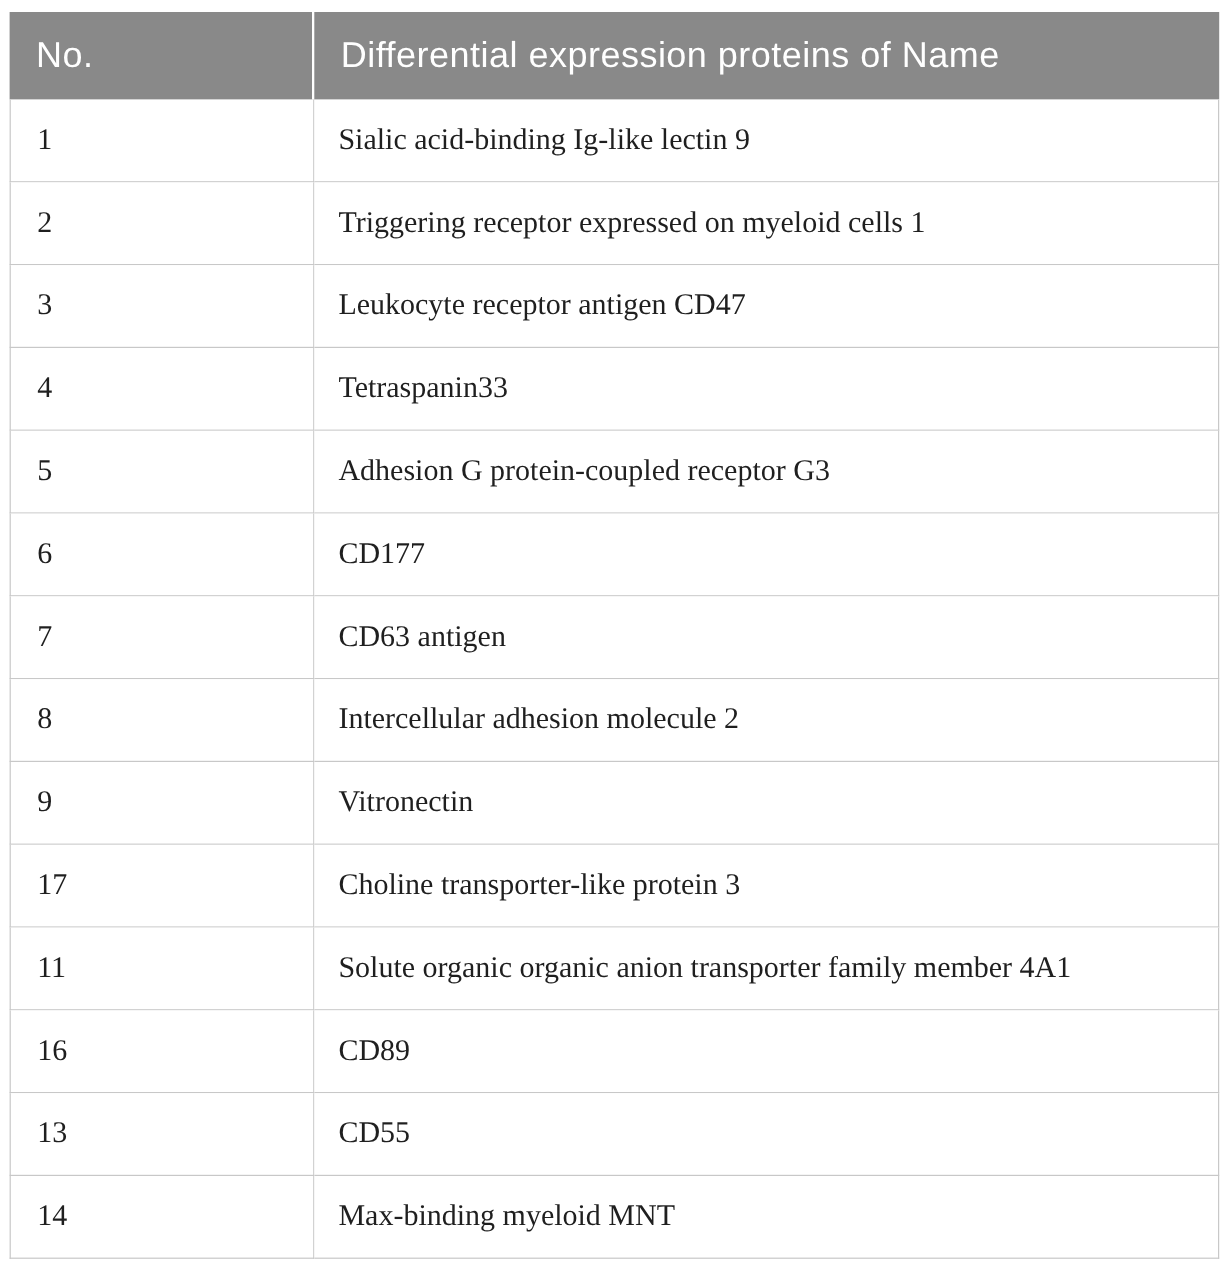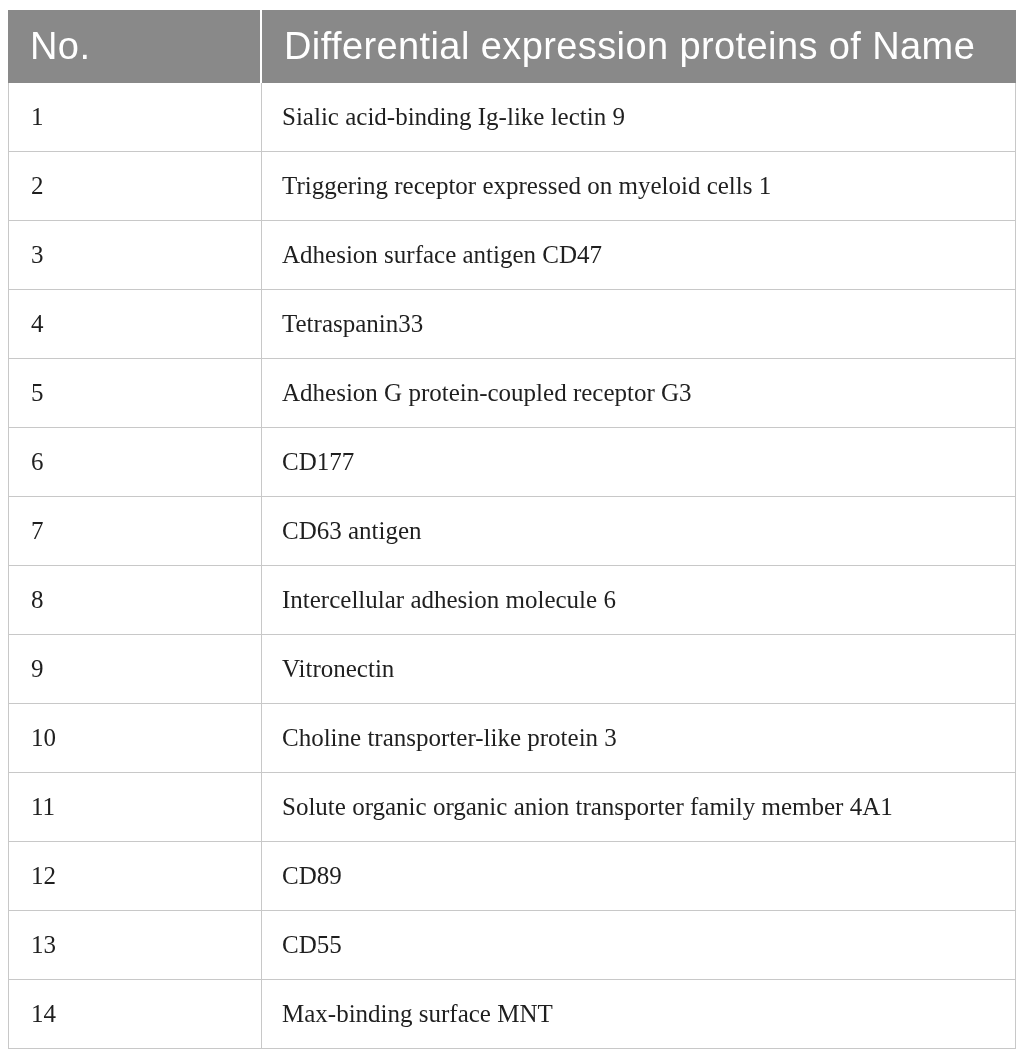--- a/index.html
+++ b/index.html
@@ -26,21 +26,21 @@
     border-collapse: separate;
   }
   col.col-no { width: 254px; }
   col.col-name { width: 754px; }
 
   thead th {
     background: #898989;
     color: #ffffff;
     font-family: "Liberation Sans", sans-serif;
     font-weight: 500;
-    font-size: 38px;
+    font-size: 30px;
     letter-spacing: 0.4px;
     text-align: left;
     height: 73px;
     vertical-align: middle;
     padding: 0 0 0 22px;
     box-sizing: border-box;
     white-space: nowrap;
     overflow: hidden;
     margin-top: 10px;
   }
@@ -93,61 +93,61 @@
       <tr>
         <td class="cell-no">1</td>
         <td class="cell-name">Sialic acid-binding Ig-like lectin 9</td>
       </tr>
       <tr>
         <td class="cell-no">2</td>
         <td class="cell-name">Triggering receptor expressed on myeloid cells 1</td>
       </tr>
       <tr>
         <td class="cell-no">3</td>
-        <td class="cell-name">Adhesion surface antigen CD47</td>
+        <td class="cell-name">Leukocyte receptor antigen CD47</td>
       </tr>
       <tr>
         <td class="cell-no">4</td>
         <td class="cell-name">Tetraspanin33</td>
       </tr>
       <tr>
         <td class="cell-no">5</td>
         <td class="cell-name">Adhesion G protein-coupled receptor G3</td>
       </tr>
       <tr>
         <td class="cell-no">6</td>
         <td class="cell-name">CD177</td>
       </tr>
       <tr>
         <td class="cell-no">7</td>
         <td class="cell-name">CD63 antigen</td>
       </tr>
       <tr>
         <td class="cell-no">8</td>
-        <td class="cell-name">Intercellular adhesion molecule 6</td>
+        <td class="cell-name">Intercellular adhesion molecule 2</td>
       </tr>
       <tr>
         <td class="cell-no">9</td>
         <td class="cell-name">Vitronectin</td>
       </tr>
       <tr>
-        <td class="cell-no">10</td>
+        <td class="cell-no">17</td>
         <td class="cell-name">Choline transporter-like protein 3</td>
       </tr>
       <tr>
         <td class="cell-no">11</td>
         <td class="cell-name">Solute organic organic anion transporter family member 4A1</td>
       </tr>
       <tr>
-        <td class="cell-no">12</td>
+        <td class="cell-no">16</td>
         <td class="cell-name">CD89</td>
       </tr>
       <tr>
         <td class="cell-no">13</td>
         <td class="cell-name">CD55</td>
       </tr>
       <tr>
         <td class="cell-no">14</td>
-        <td class="cell-name">Max-binding surface MNT</td>
+        <td class="cell-name">Max-binding myeloid MNT</td>
       </tr>
     </tbody>
   </table>
 </div>
 
 </body></html>

